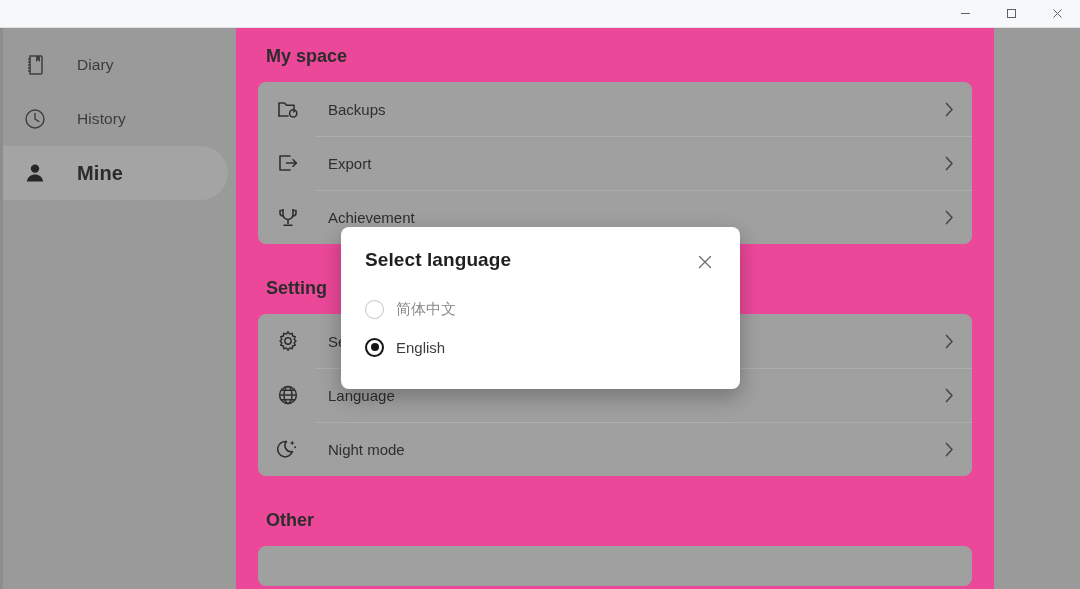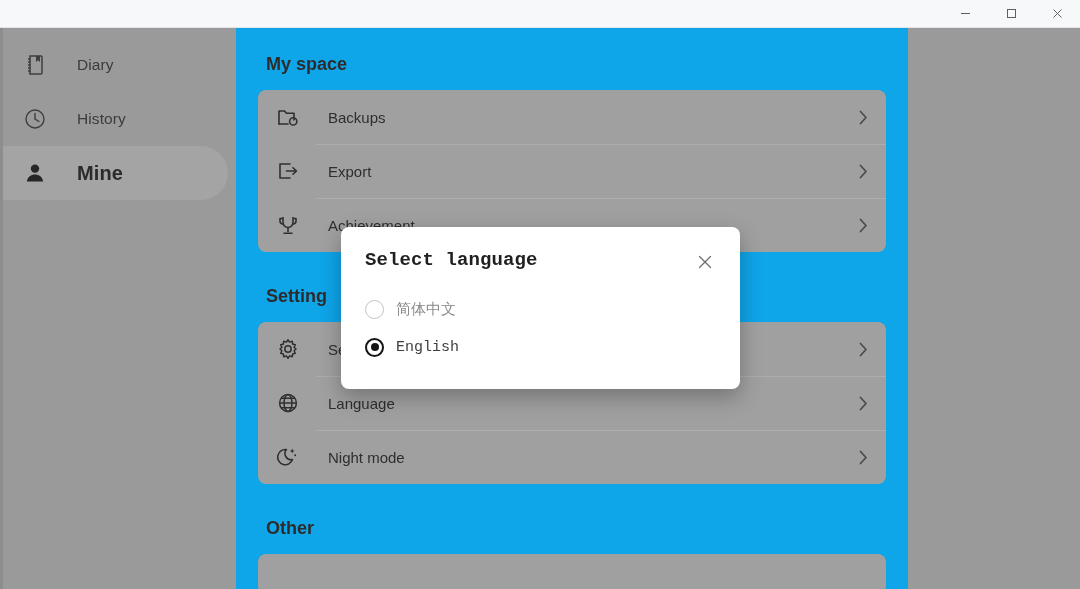--- a/index.html
+++ b/index.html
@@ -34,23 +34,23 @@
     color: #5c5f63;
     font-size: 11px;
     line-height: 1;
   }
   .win-btn svg { display: block; }
 
   
   .body-area {
     position: absolute;
     top: 28px; left: 0;
-    width: 908px; height: 561px;
-    display: flex;
-    background: #0ea5e9;
+    width: 994px; height: 561px;
+    display: flex;
+    background: #ec4899;
   }
 
   
   .sidebar {
     width: 236px;
     height: 561px;
     background: #9a9a9a;
     padding-top: 10px;
     position: relative;
     flex: 0 0 236px;
@@ -86,21 +86,21 @@
     font-weight: bold;
     font-size: 20px;
     color: #2b2b2b;
   }
   .nav-item.active .nav-icon { color: #262626; }
 
   
   .content {
     flex: 1 1 auto;
     height: 561px;
-    padding: 8px 22px 0 22px;
+    padding: 0 22px 0 22px;
     overflow: hidden;
     position: relative;
   }
   .section-title {
     font-size: 18px;
     font-weight: bold;
     color: #2c2c2c;
     padding-left: 8px;
   }
   .section-title.t1 { margin-top: 18px; }
@@ -146,21 +146,20 @@
     display: flex; align-items: center;
   }
 
   
   .modal-overlay {
     position: absolute;
     top: 28px; left: 0;
     width: 863px; height: 561px;
     z-index: 30;
     pointer-events: none;
-    font-family: Liberation Mono, monospace;
   }
   .modal {
     position: absolute;
     left: 341px;
     top: 199px;  
     width: 399px;
     height: 162px;
     background: #ffffff;
     border-radius: 8px;
     box-shadow: 0 8px 22px rgba(0,0,0,0.28);

